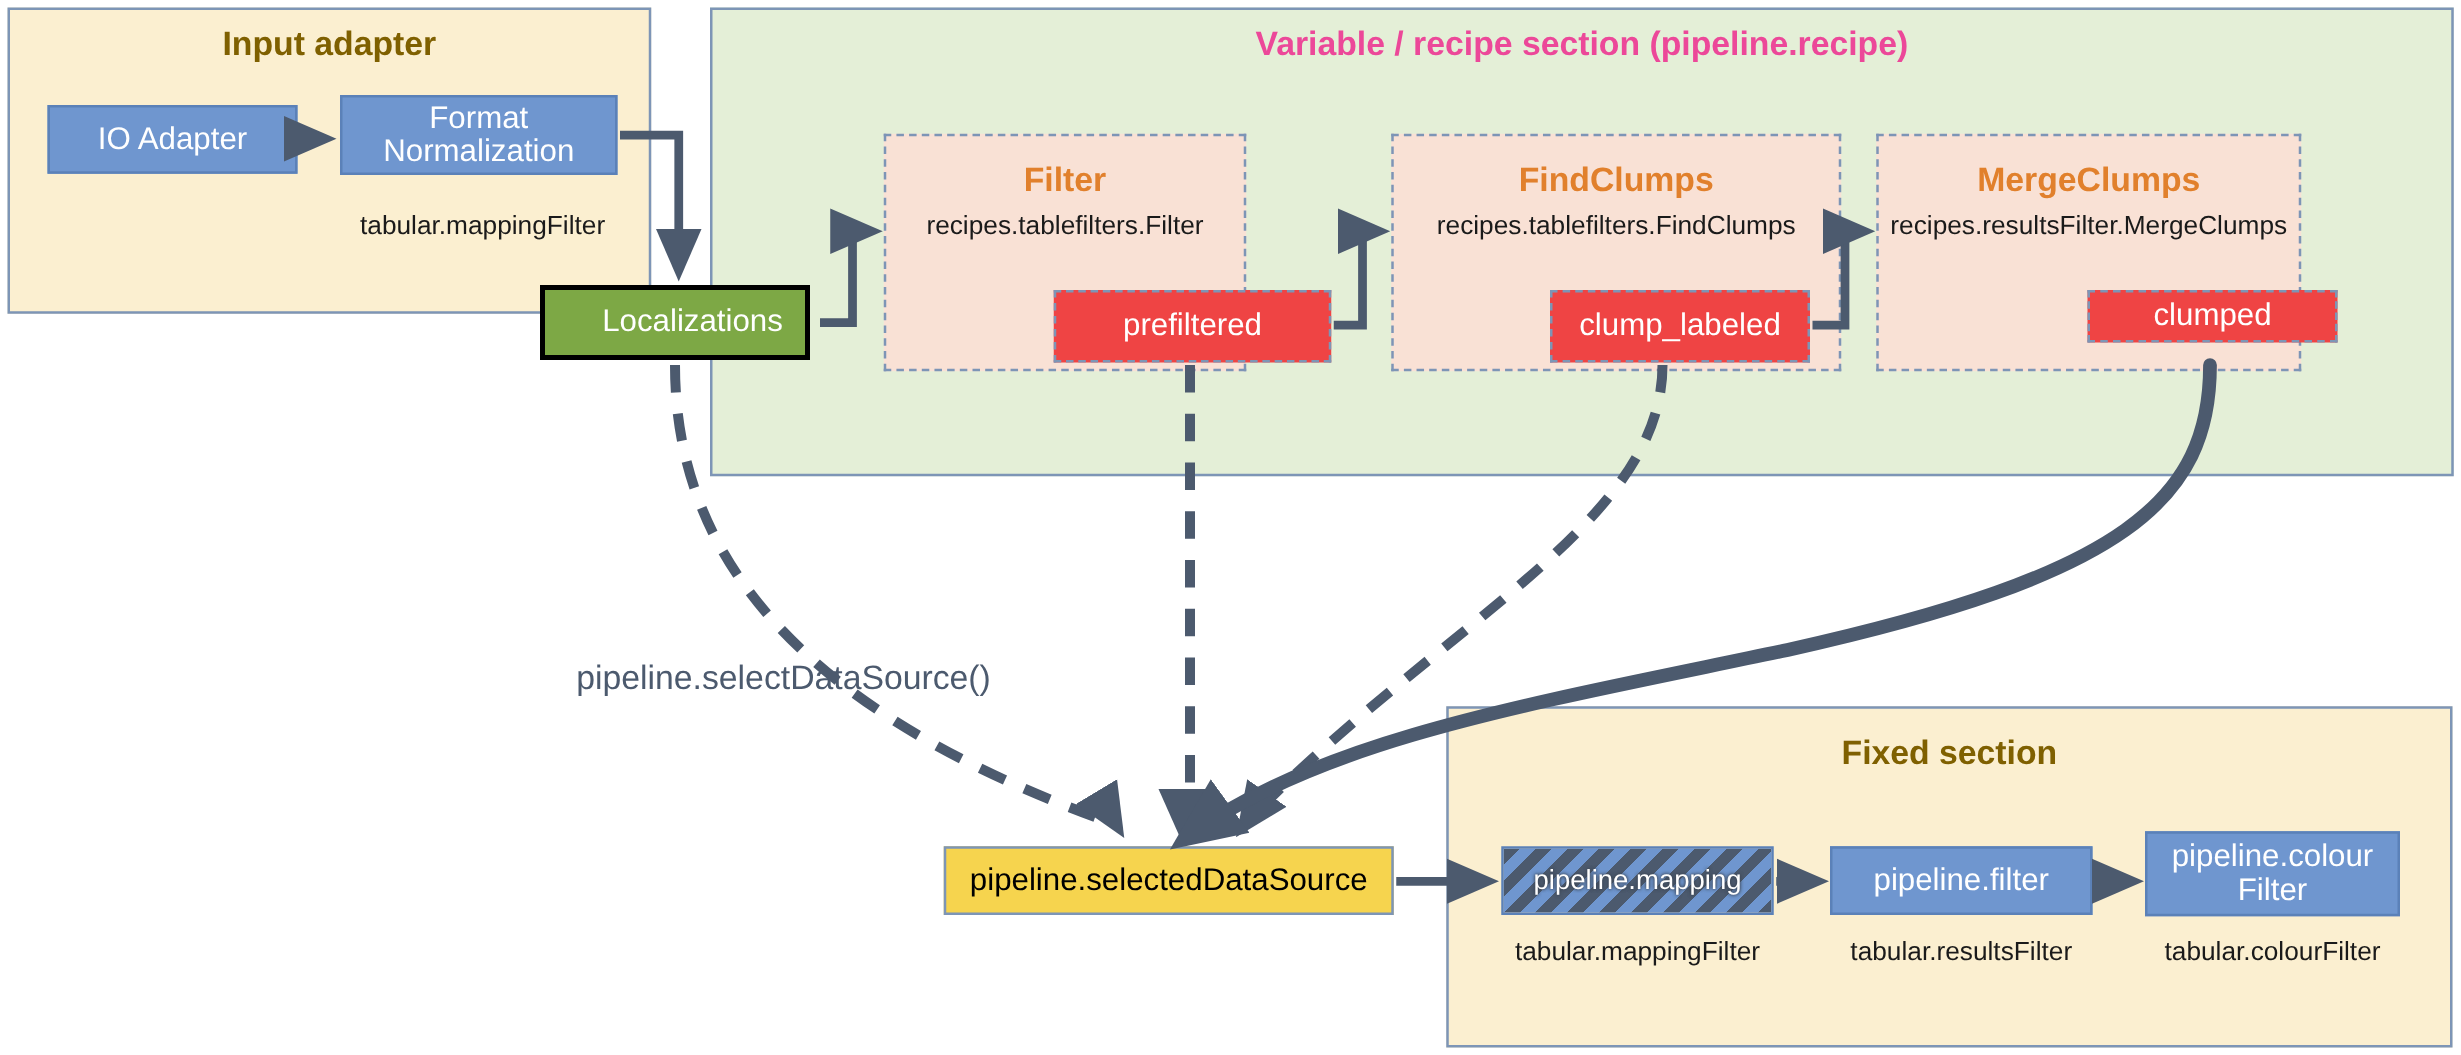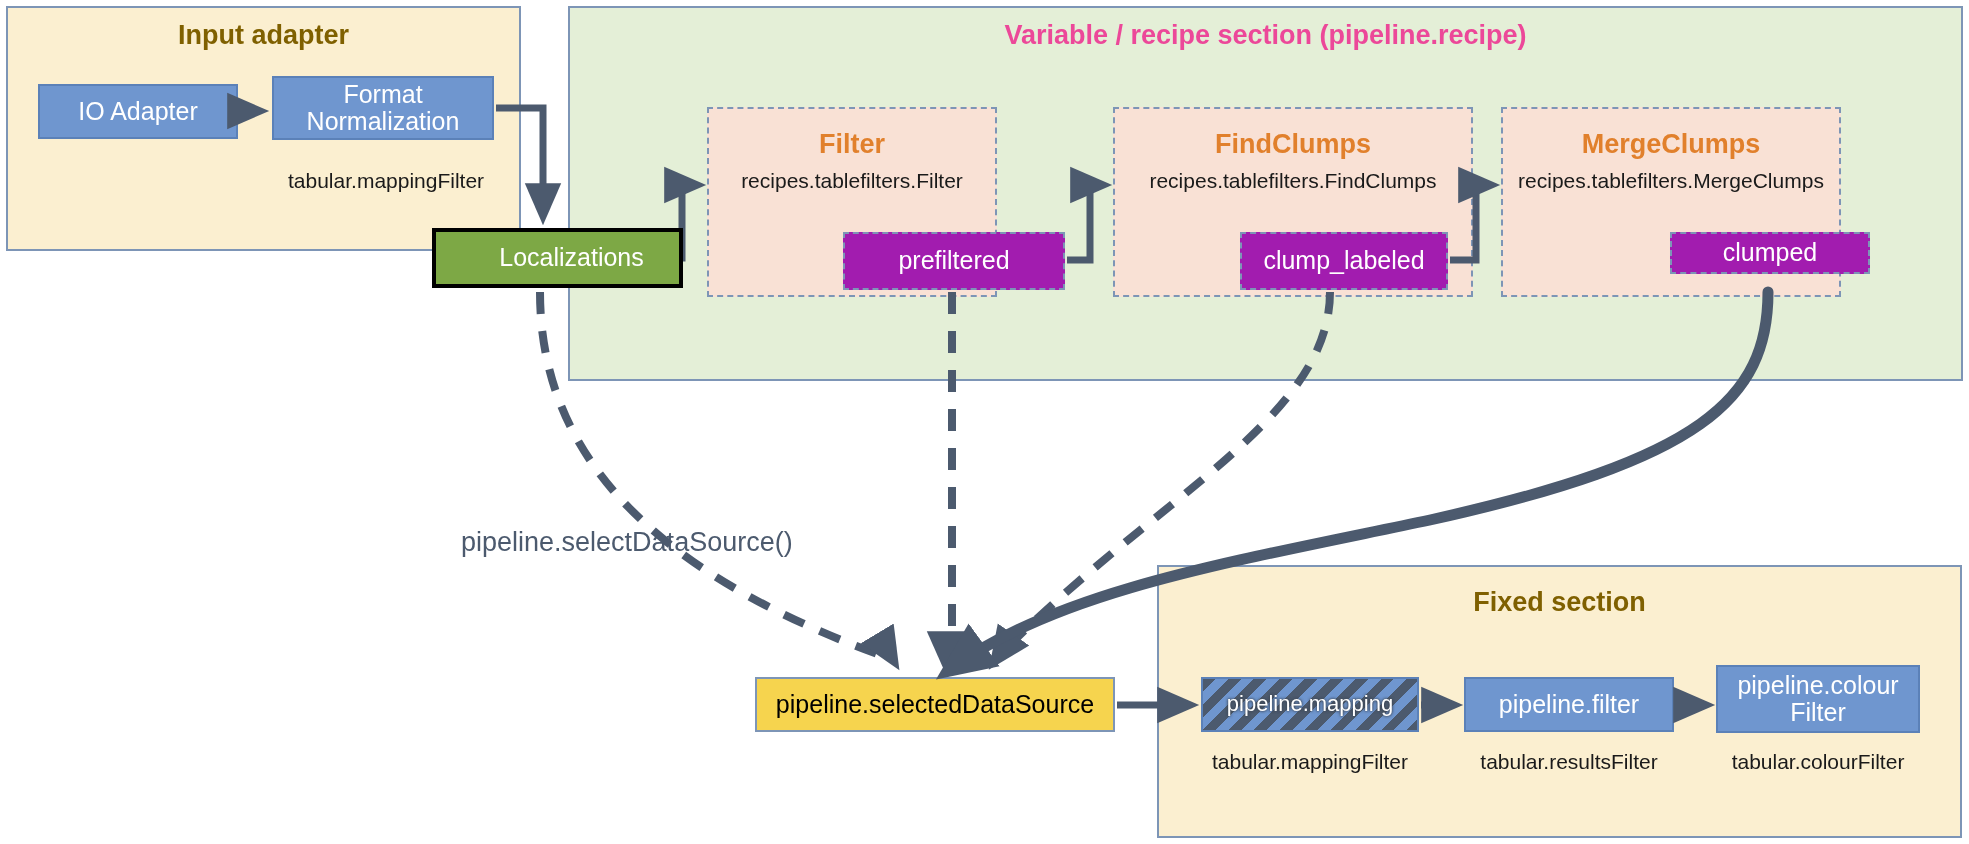--- a/index.html
+++ b/index.html
@@ -17,21 +17,21 @@
   .section-title{
     position:absolute;font-weight:bold;white-space:nowrap;
   }
   .title-yellow{color:#7F6000;font-size:27px;}
   .title-green{color:#ec4899;font-size:27px;}
 
   
   .box{position:absolute;box-sizing:border-box;display:flex;align-items:center;
        justify-content:center;text-align:center;line-height:1.1;}
   .box-blue{background:#6F96CF;border:2px solid #5B81B8;color:#ffffff;font-size:25px;}
-  .box-green-dashed{background:#a21caf;border:2px dashed #7D95B6;color:#ffffff;font-size:25px;}
+  .box-green-dashed{background:#ef4444;border:2px dashed #7D95B6;color:#ffffff;font-size:25px;}
   .box-localizations{background:#7DA845;border:4px solid #000000;color:#ffffff;font-size:25px;}
   .box-gold{background:#F6D44E;border:2px solid #7D95B6;color:#000000;font-size:25px;}
   .box-hatch{
     border:2px solid #5B81B8;color:#ffffff;font-size:22px;
     background:
       repeating-linear-gradient(135deg,
         #4C5A6E 0px,#4C5A6E 9px,
         #6F96CF 9px,#6F96CF 18px);
     text-shadow:0 0 3px #3c4655,0 0 3px #3c4655;
   }
@@ -74,21 +74,21 @@
     <span>Normalization</span>
   </div>
 
 
   <div class="caption" style="left:288px;top:167px;">tabular.mappingFilter</div>
 
   <div class="section section-green" style="left:568px;top:6px;width:1395px;height:375px;">
   </div>
   <div class="section-title title-green" style="left:568px;top:20px;width:1395px;text-align:center;">Variable / recipe section (pipeline.recipe)</div>
 
-  <div class="box box-localizations" style="left:432px;top:228px;width:251px;height:60px;z-index:6;padding-left:28px;">
+  <div class="box box-localizations" style="left:432px;top:228px;width:216px;height:60px;z-index:6;padding-left:28px;">
     <span>Localizations</span>
   </div>
 
   <div class="pinkbox" style="left:707px;top:107px;width:290px;height:190px;">
     <div class="pink-head" style="top:20px;">Filter</div>
     <div class="pink-sub" style="top:60px;">recipes.tablefilters.Filter</div>
   </div>
   <div class="box box-green-dashed" style="left:843px;top:232px;width:222px;height:58px;z-index:5;">
     <span>prefiltered</span>
   </div>
@@ -96,21 +96,21 @@
   <div class="pinkbox" style="left:1113px;top:107px;width:360px;height:190px;">
     <div class="pink-head" style="top:20px;">FindClumps</div>
     <div class="pink-sub" style="top:60px;">recipes.tablefilters.FindClumps</div>
   </div>
   <div class="box box-green-dashed" style="left:1240px;top:232px;width:208px;height:58px;z-index:5;">
     <span>clump_labeled</span>
   </div>
 
   <div class="pinkbox" style="left:1501px;top:107px;width:340px;height:190px;">
     <div class="pink-head" style="top:20px;">MergeClumps</div>
-    <div class="pink-sub" style="top:60px;">recipes.tablefilters.MergeClumps</div>
+    <div class="pink-sub" style="top:60px;">recipes.resultsFilter.MergeClumps</div>
   </div>
   <div class="box box-green-dashed" style="left:1670px;top:232px;width:200px;height:42px;z-index:5;text-align:center;">
     <span>clumped</span>
   </div>
 
   <div class="flow-label" style="left:461px;top:527px;">pipeline.selectDataSource()</div>
 
   <div class="box box-gold" style="left:755px;top:677px;width:360px;height:55px;">
     <span>pipeline.selectedDataSource</span>
   </div>

